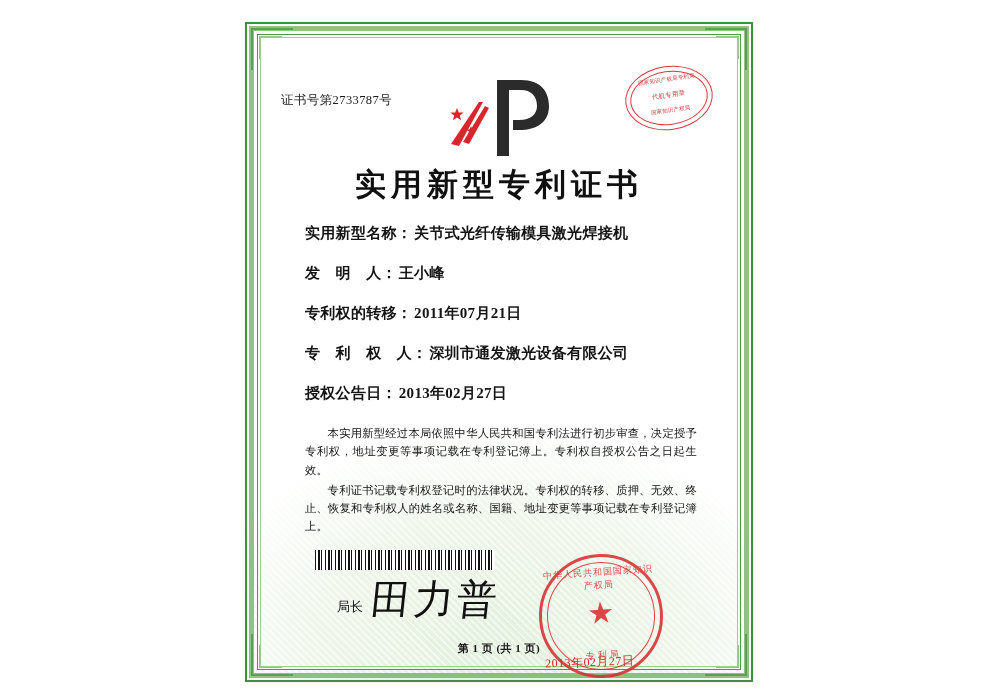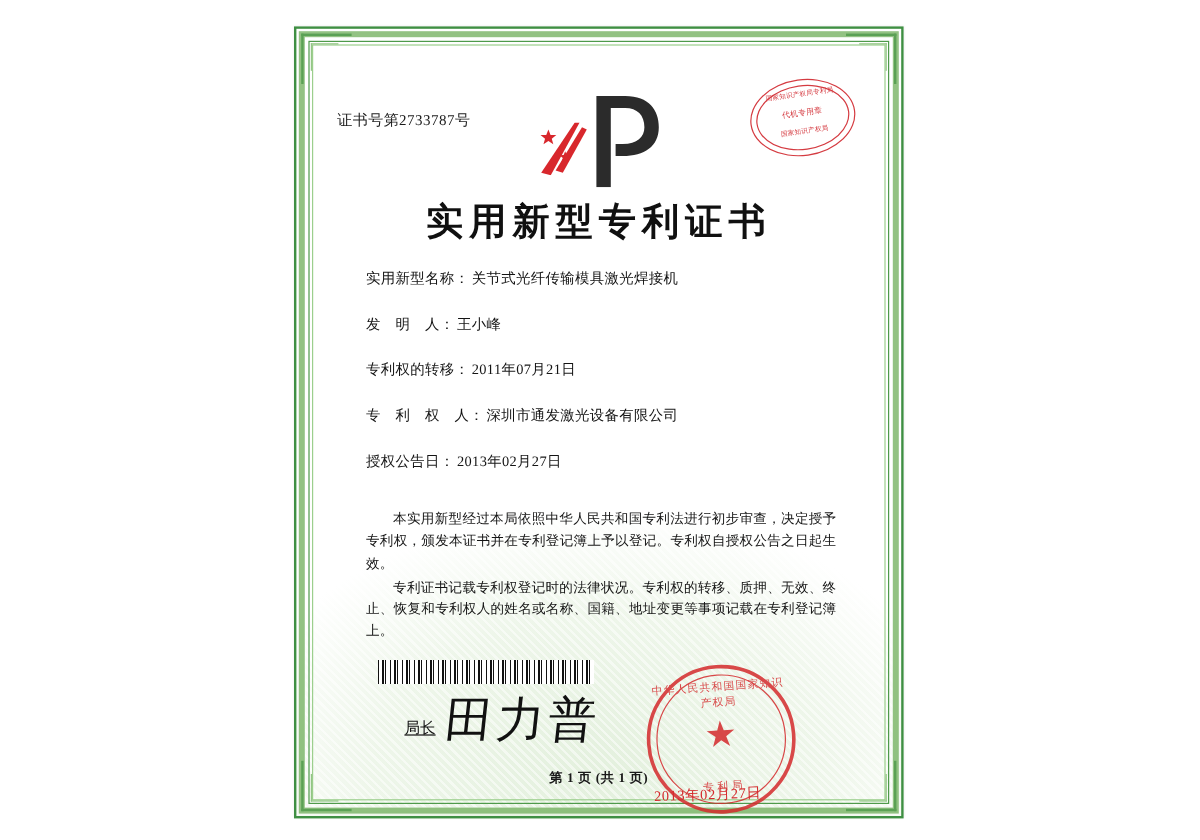--- a/index.html
+++ b/index.html
@@ -173,25 +173,26 @@
     font-family: "DejaVu Serif", "Liberation Serif", serif;
   }
 
   .fields {
     position: absolute;
     left: 38px;
     right: 30px;
     top: 182px;
   }
   .field-row {
-    font-size: 12px;
+    font-size: 15px;
     color: #141414;
     margin-bottom: 21px;
     letter-spacing: 0.3px;
     white-space: nowrap;
+    font-weight: bold;
   }
   .field-label { display: inline-block; }
   .field-value { display: inline-block; margin-left: 2px; }
 
   .paragraphs {
     position: absolute;
     left: 38px;
     right: 34px;
     top: 382px;
     font-size: 11.3px;
@@ -222,21 +223,20 @@
       #fff 7px, #fff 10px
     );
   }
 
   .signature-label {
     position: absolute;
     left: 70px;
     top: 556px;
     font-size: 13px;
     color: #111;
-    text-decoration: underline;
   }
   .signature {
     position: absolute;
     left: 104px;
     top: 530px;
     font-size: 40px;
     color: #111;
     font-family: "DejaVu Serif", serif;
     letter-spacing: 3px;
     transform: skewX(-6deg);
@@ -365,21 +365,21 @@
         </div>
         <div class="field-row">
           <span class="field-label">专　利　权　人：</span><span class="field-value">深圳市通发激光设备有限公司</span>
         </div>
         <div class="field-row">
           <span class="field-label">授权公告日：</span><span class="field-value">2013年02月27日</span>
         </div>
       </div>
 
       <div class="paragraphs">
-        <p>本实用新型经过本局依照中华人民共和国专利法进行初步审查，决定授予专利权，颁发本证书并在专利登记簿上予以登记。专利权自授权公告之日起生效。</p>
+        <p>本实用新型经过本局依照中华人民共和国专利法进行初步审查，决定授予专利权，地址变更等事项记载在专利登记簿上。专利权自授权公告之日起生效。</p>
         <p>专利证书记载专利权登记时的法律状况。专利权的转移、质押、无效、终止、恢复和专利权人的姓名或名称、国籍、地址变更等事项记载在专利登记簿上。</p>
       </div>
 
       <div class="barcode"></div>
 
       <div class="signature-label">局长</div>
       <div class="signature">田力普</div>
 
       <div class="seal">
         <div class="inner-ring"></div>

